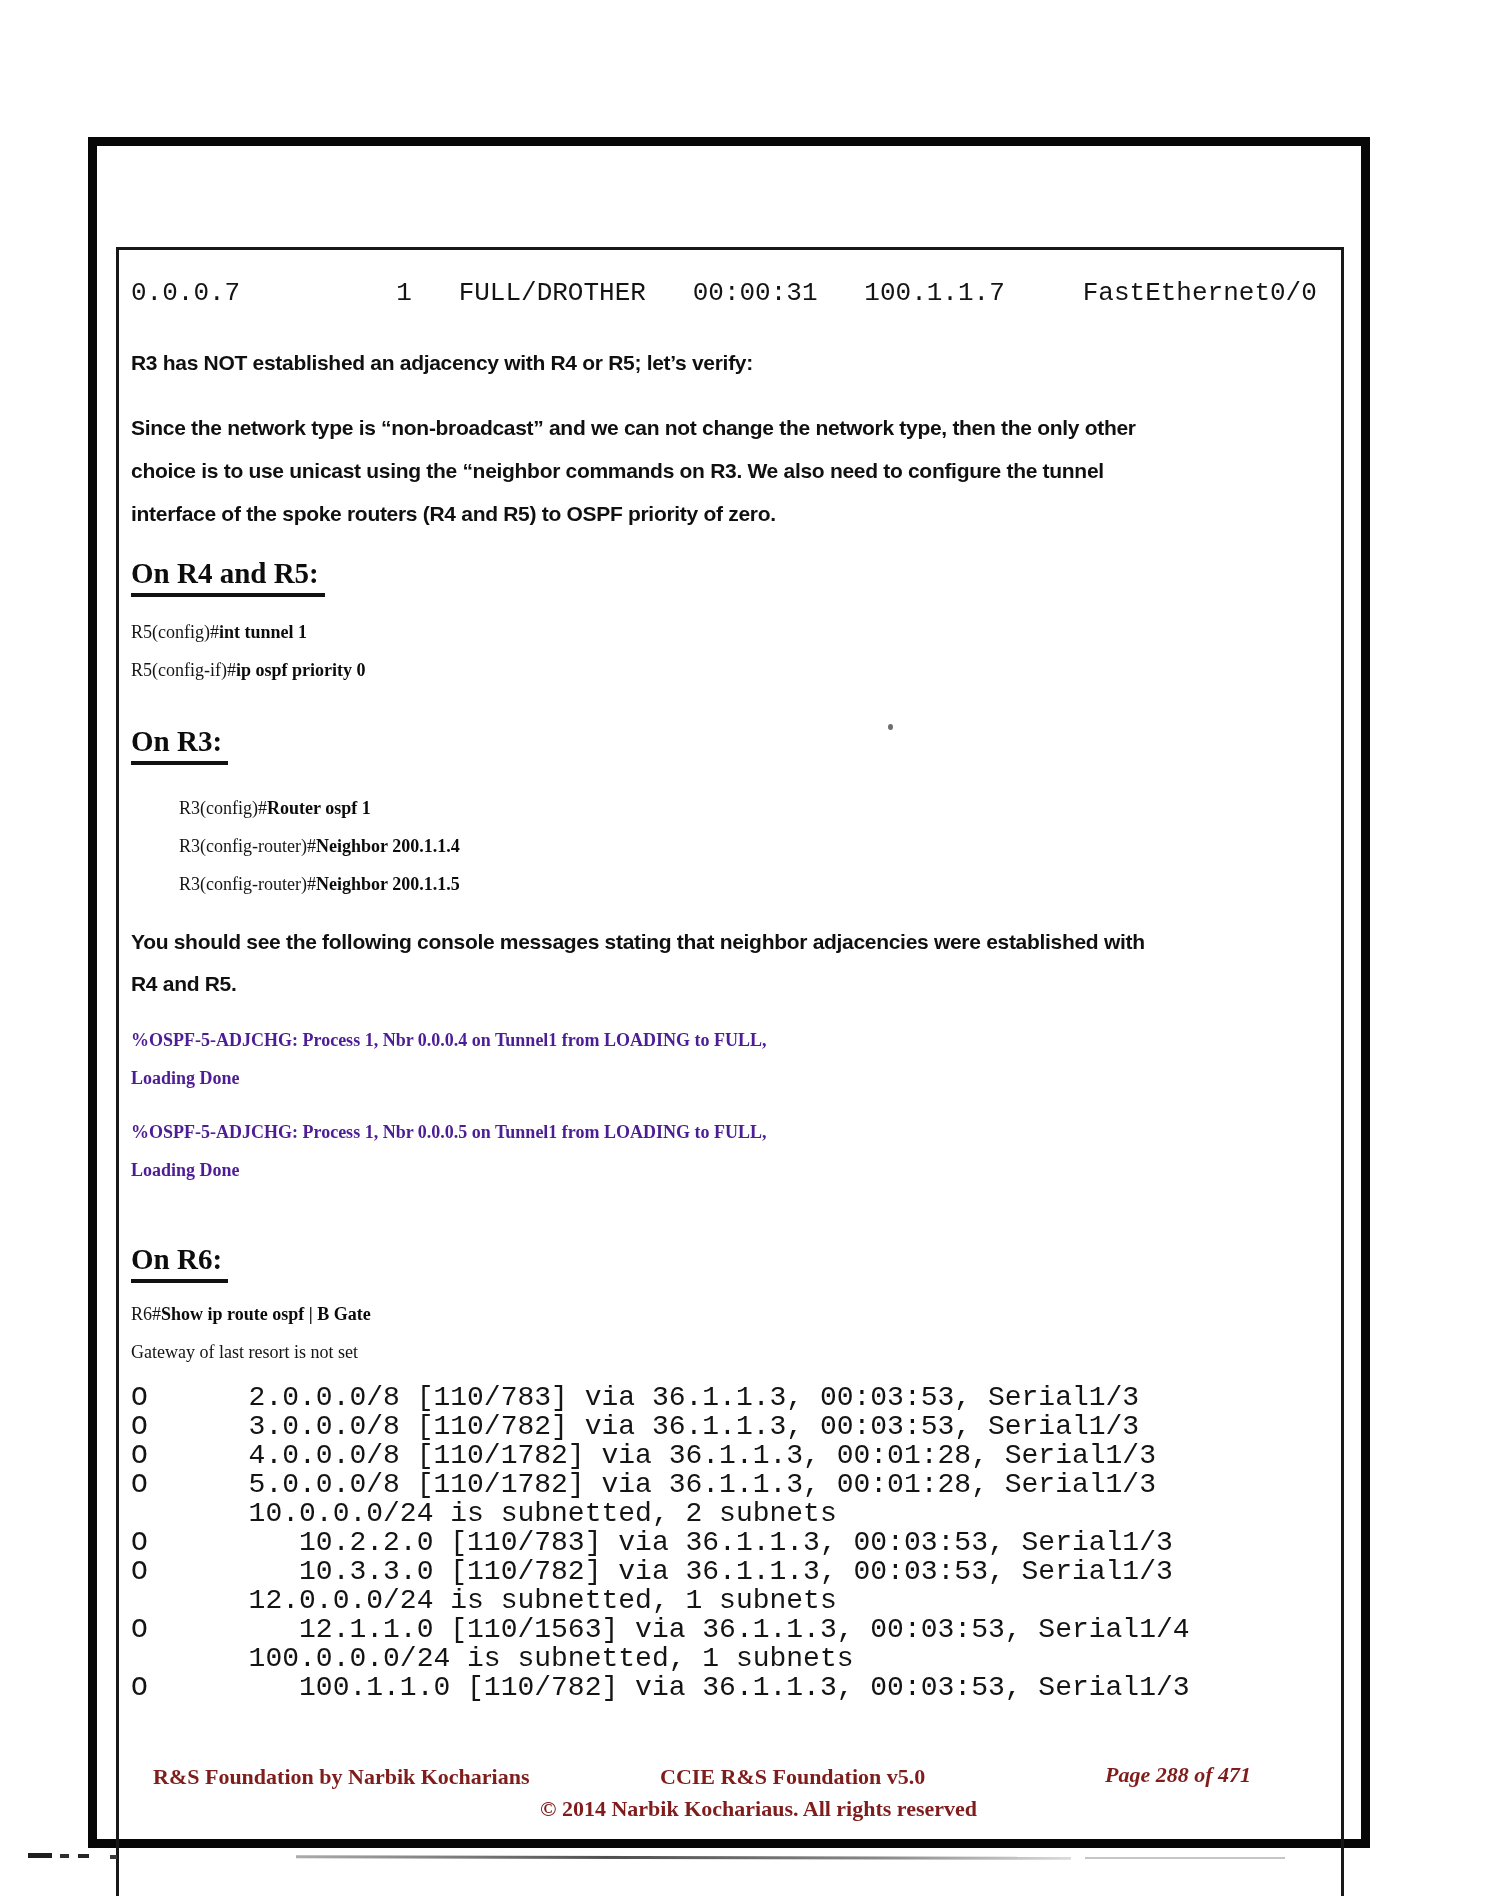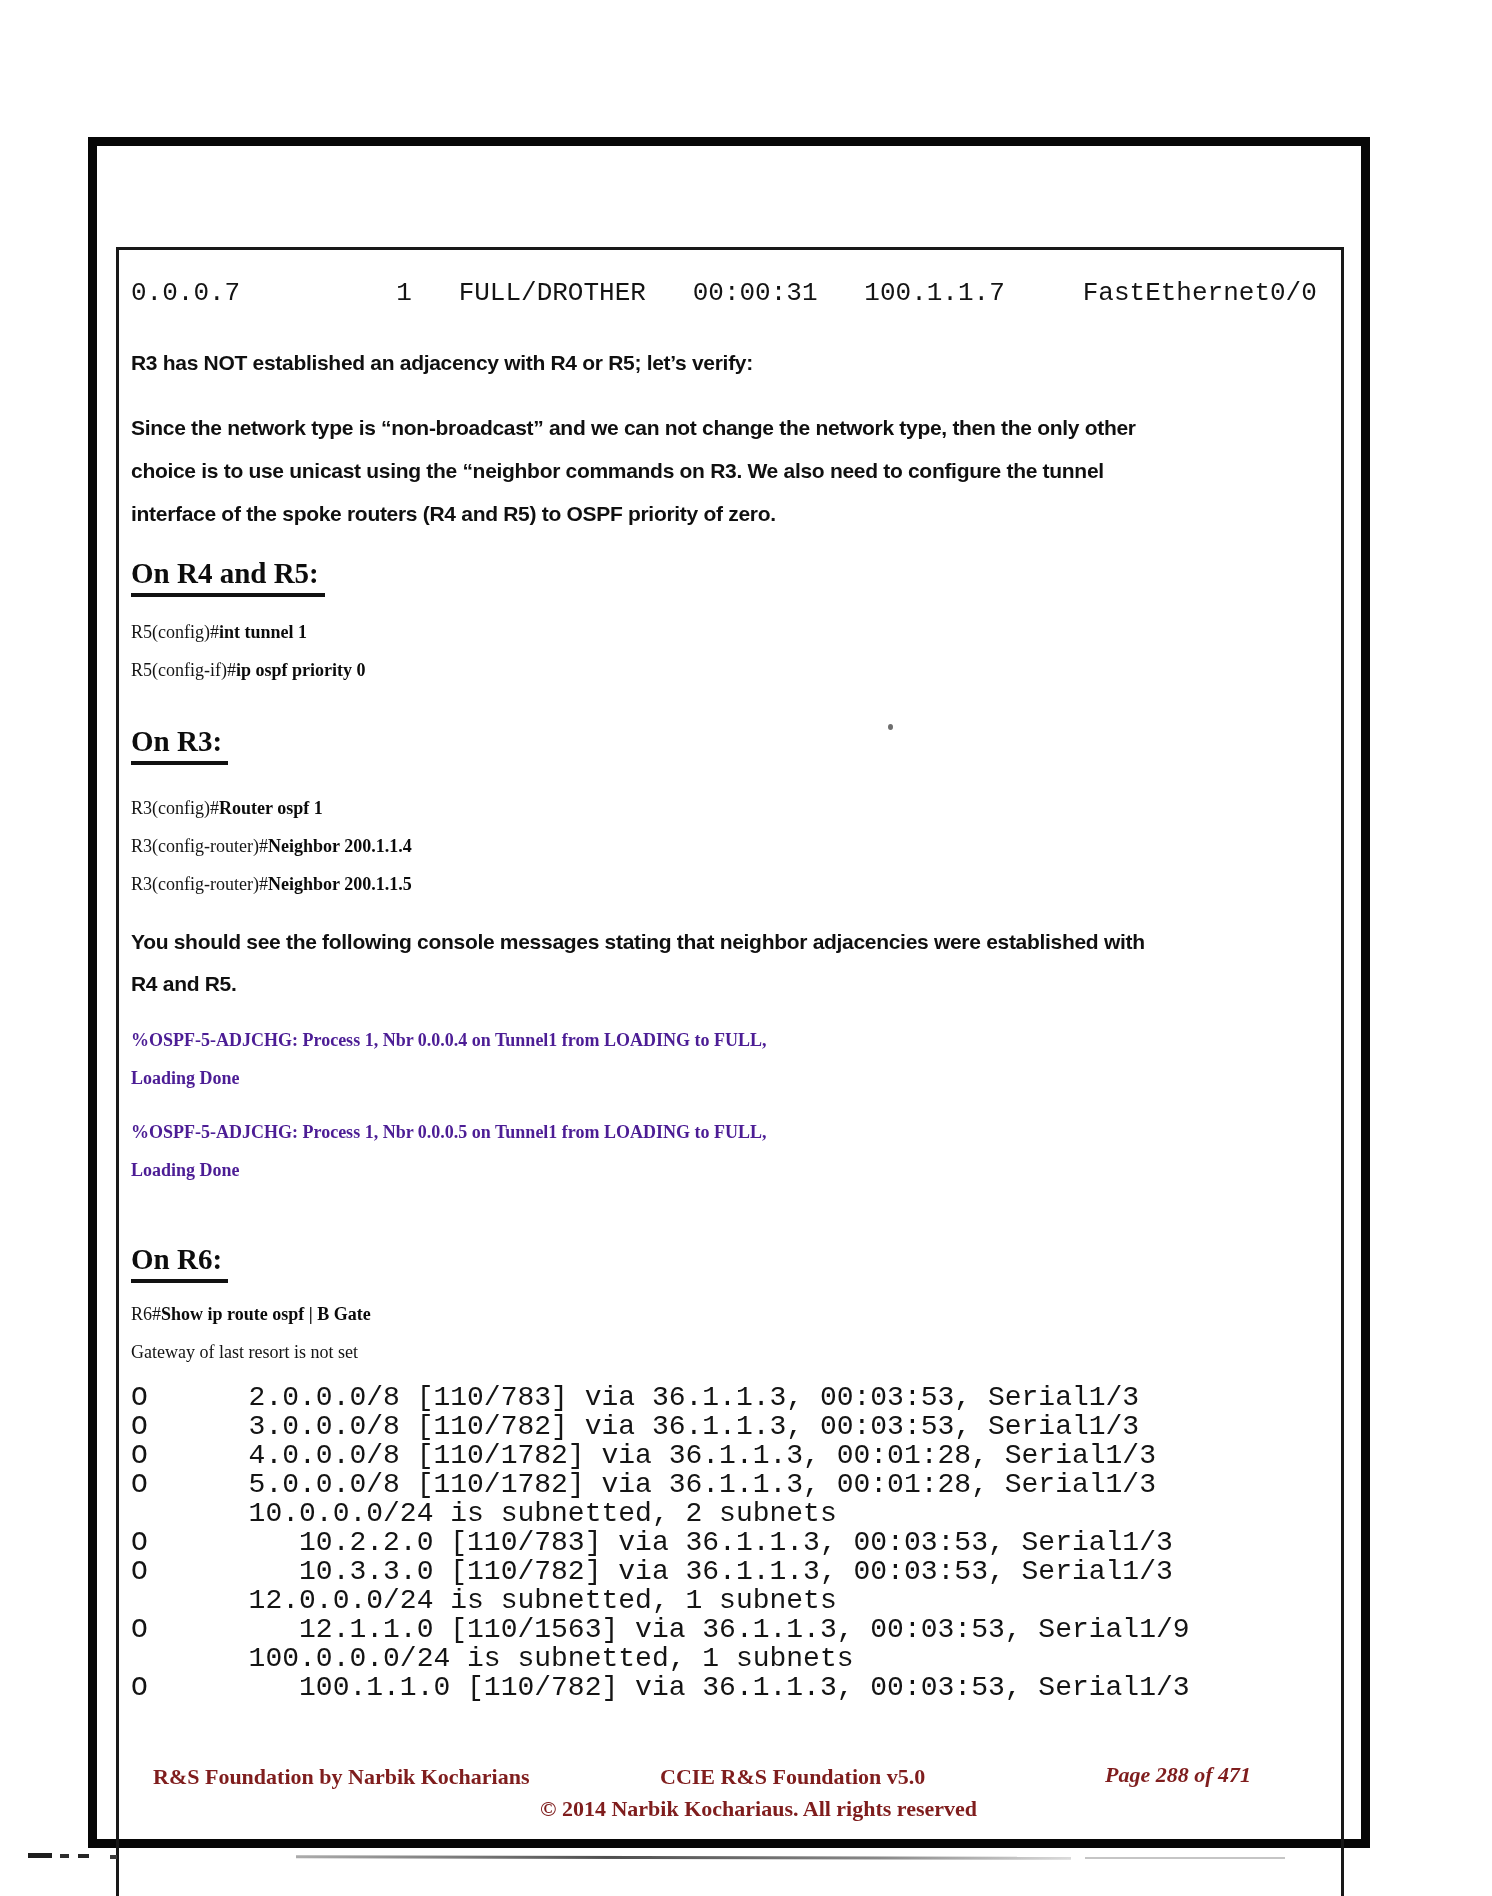--- a/index.html
+++ b/index.html
@@ -49,21 +49,21 @@
     font-size: 29px;
     color: #0d0d0d;
     border-bottom: 4px solid #111;
     padding: 0 6px 3px 0;
   }
   .h-r45 { margin-top: 22px; }
   .h-r3  { margin-top: 36px; }
   .h-r6  { margin-top: 54px; }
   .codeblock { margin-top: 18px; }
   .cb-r5 { margin-top: 16px; }
-  .cb-r3 { margin-top: 24px; }
+  .cb-r3 { margin-top: 24px; margin-left: 48px; }
   .cb-r6 { margin-top: 12px; }
   .code-line {
     font-family: Liberation Serif, serif;
     font-size: 18px; line-height: 38px;
     white-space: pre; color: #141414;
   }
   .code-line b { font-weight: bold; color: #0b0b0b; }
   .console-note { margin-top: 18px; }
   .console-note .pline { line-height: 42px; white-space: nowrap; }
   .adjchg-1 { margin-top: 16px; }
@@ -169,21 +169,21 @@
 
   <div class="route-block">
     <div class="route-line">O      2.0.0.0/8 [110/783] via 36.1.1.3, 00:03:53, Serial1/3</div>
     <div class="route-line">O      3.0.0.0/8 [110/782] via 36.1.1.3, 00:03:53, Serial1/3</div>
     <div class="route-line">O      4.0.0.0/8 [110/1782] via 36.1.1.3, 00:01:28, Serial1/3</div>
     <div class="route-line">O      5.0.0.0/8 [110/1782] via 36.1.1.3, 00:01:28, Serial1/3</div>
     <div class="route-line">       10.0.0.0/24 is subnetted, 2 subnets</div>
     <div class="route-line">O         10.2.2.0 [110/783] via 36.1.1.3, 00:03:53, Serial1/3</div>
     <div class="route-line">O         10.3.3.0 [110/782] via 36.1.1.3, 00:03:53, Serial1/3</div>
     <div class="route-line">       12.0.0.0/24 is subnetted, 1 subnets</div>
-    <div class="route-line">O         12.1.1.0 [110/1563] via 36.1.1.3, 00:03:53, Serial1/9</div>
+    <div class="route-line">O         12.1.1.0 [110/1563] via 36.1.1.3, 00:03:53, Serial1/4</div>
     <div class="route-line">       100.0.0.0/24 is subnetted, 1 subnets</div>
     <div class="route-line">O         100.1.1.0 [110/782] via 36.1.1.3, 00:03:53, Serial1/3</div>
   </div>
 
 </div>
 
 <div class="footer-item footer-left">R&amp;S Foundation by Narbik Kocharians</div>
 <div class="footer-item footer-center">CCIE R&amp;S Foundation v5.0</div>
 <div class="footer-item footer-right">Page 288 of 471</div>
 <div class="footer-item footer-copy">© 2014 Narbik Kochariaus. All rights reserved</div>

